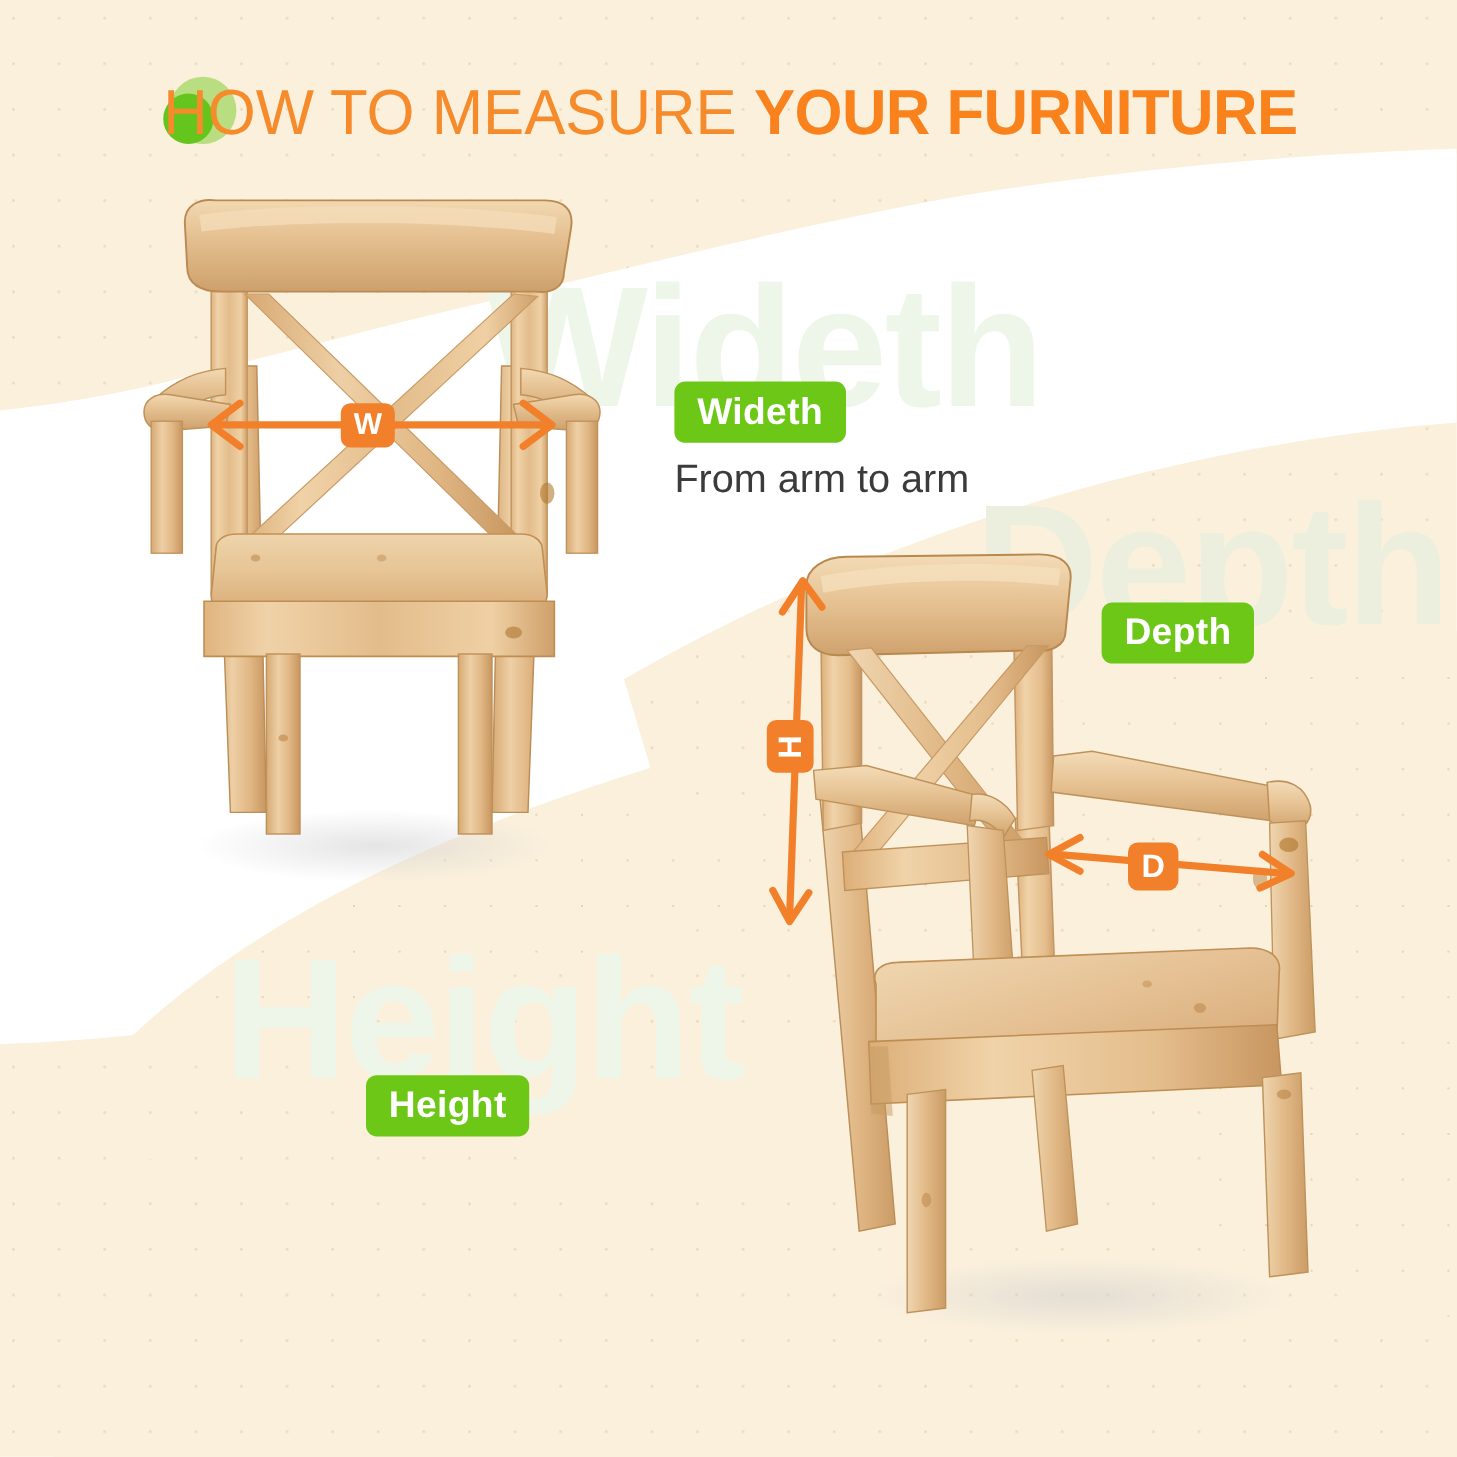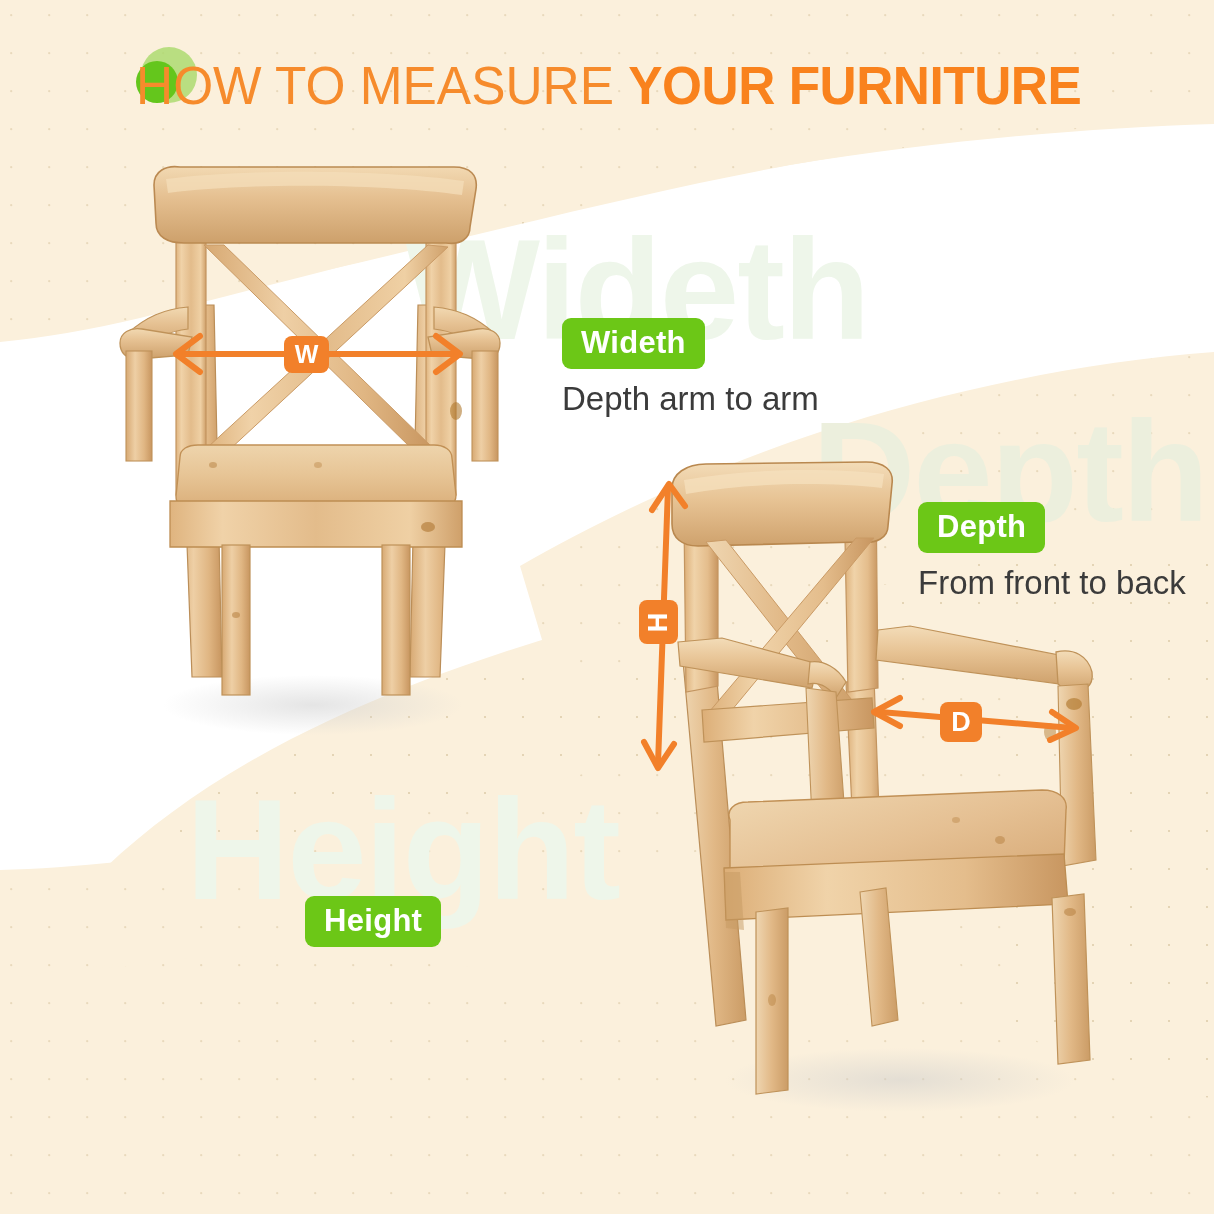--- a/index.html
+++ b/index.html
@@ -32,21 +32,21 @@
     letter-spacing:-2px;
     white-space:nowrap;
     line-height:1;
     user-select:none;
   }
   .wm-wideth { left:405px; top:218px; font-size:143px; color:#eef6ea; }
   .wm-depth  { left:812px; top:400px; font-size:143px; color:#ecefdd; }
   .wm-height { left:186px; top:778px; font-size:143px; color:#eef6ea; }
 
   
-  .title-wrap { position:absolute; left:136px; top:47px; height:70px; display:flex; align-items:flex-end; }
+  .title-wrap { position:absolute; left:136px; top:64px; height:70px; display:flex; align-items:flex-start; }
   .blob-lite {
     position:absolute; left:5px; top:0px; width:56px; height:56px;
     border-radius:50%; background:#a9d96a; opacity:.8;
   }
   .blob-dark {
     position:absolute; left:0px; top:14px; width:42px; height:42px;
     border-radius:50%; background:#64c61c;
   }
   .title {
     position:relative;
@@ -360,25 +360,24 @@
       <polyline points="34,6 8,20 34,34" fill="none" stroke="#f2802a" stroke-width="6" stroke-linecap="round" stroke-linejoin="round"></polyline>
       <polyline points="186,20 210,36 184,48" fill="none" stroke="#f2802a" stroke-width="6" stroke-linecap="round" stroke-linejoin="round"></polyline>
     </svg>
   </div>
   <div class="mtag mtag-d">
       <span>D</span>
     </div>
 
   <div class="grp grp-width">
     <div class="badge">Wideth</div>
-    <div class="caption">Depth arm to arm</div>
+    <div class="caption">From arm to arm</div>
   </div>
 
   <div class="grp grp-depth">
     <div class="badge">Depth</div>
-    <div class="caption">From front to back</div>
   </div>
 
   <div class="grp grp-height">
     <div class="badge">Height</div>
   </div>
 
 </div>
 
 </body></html>

